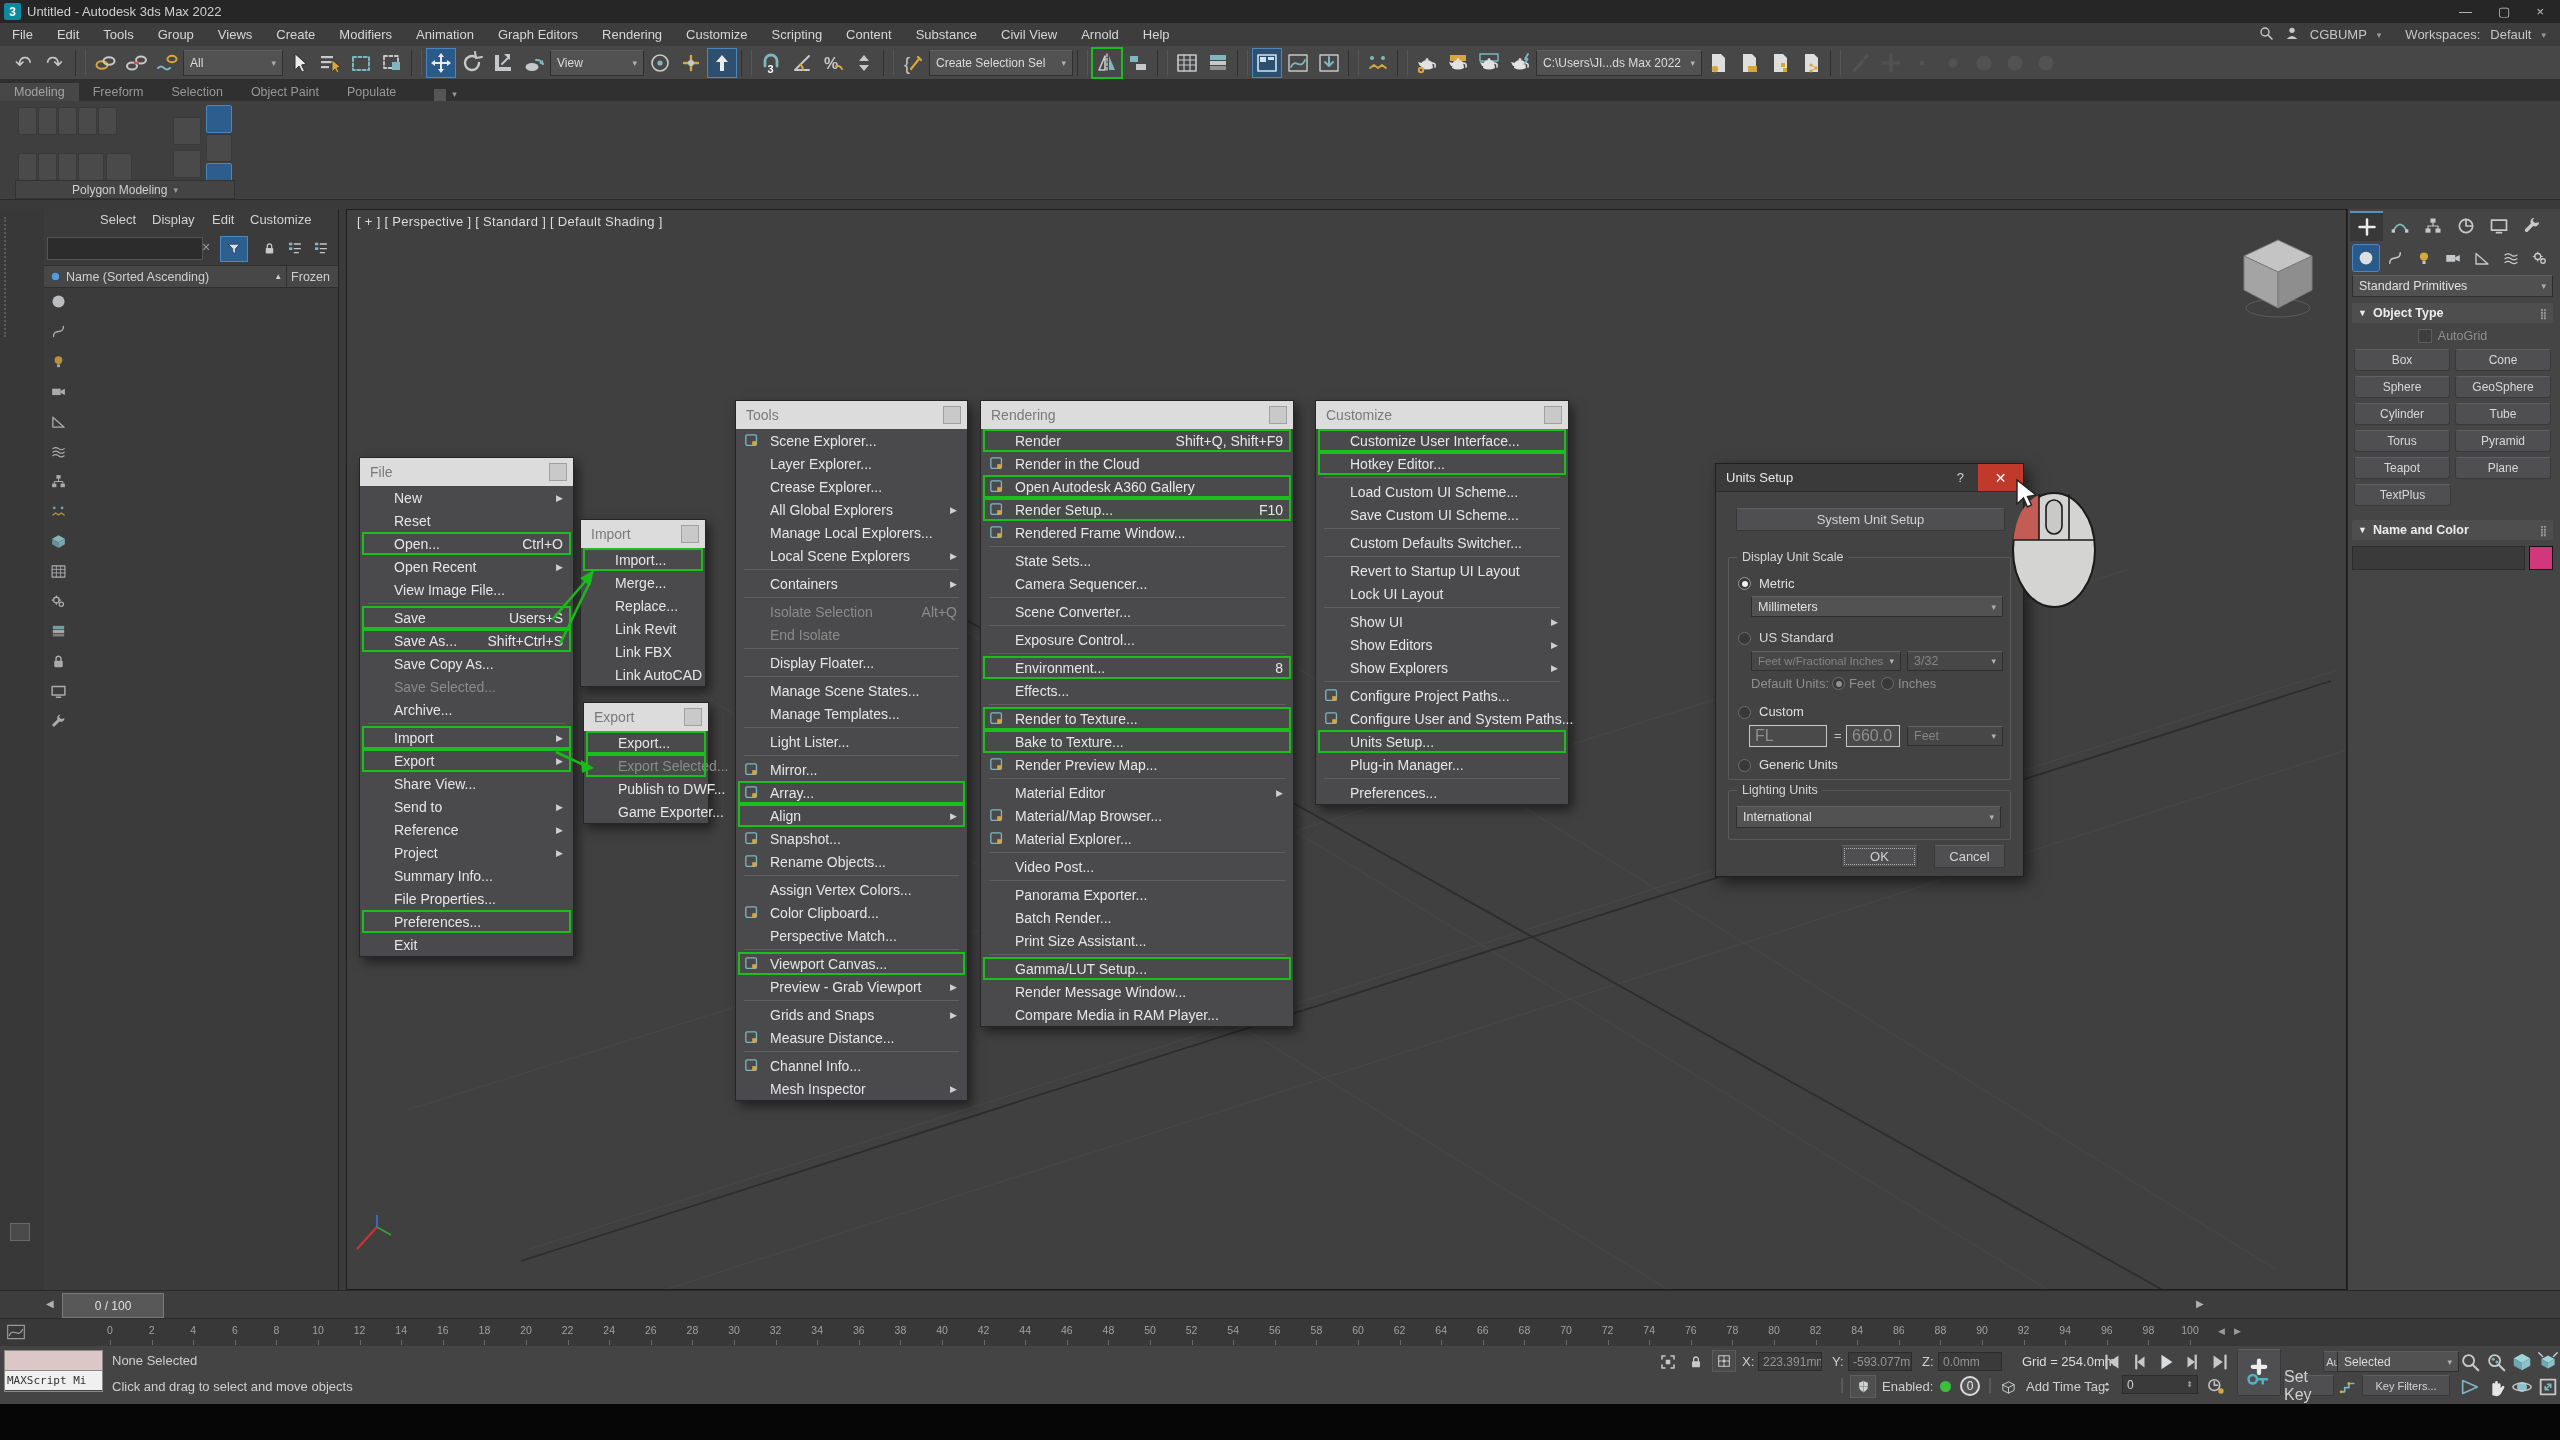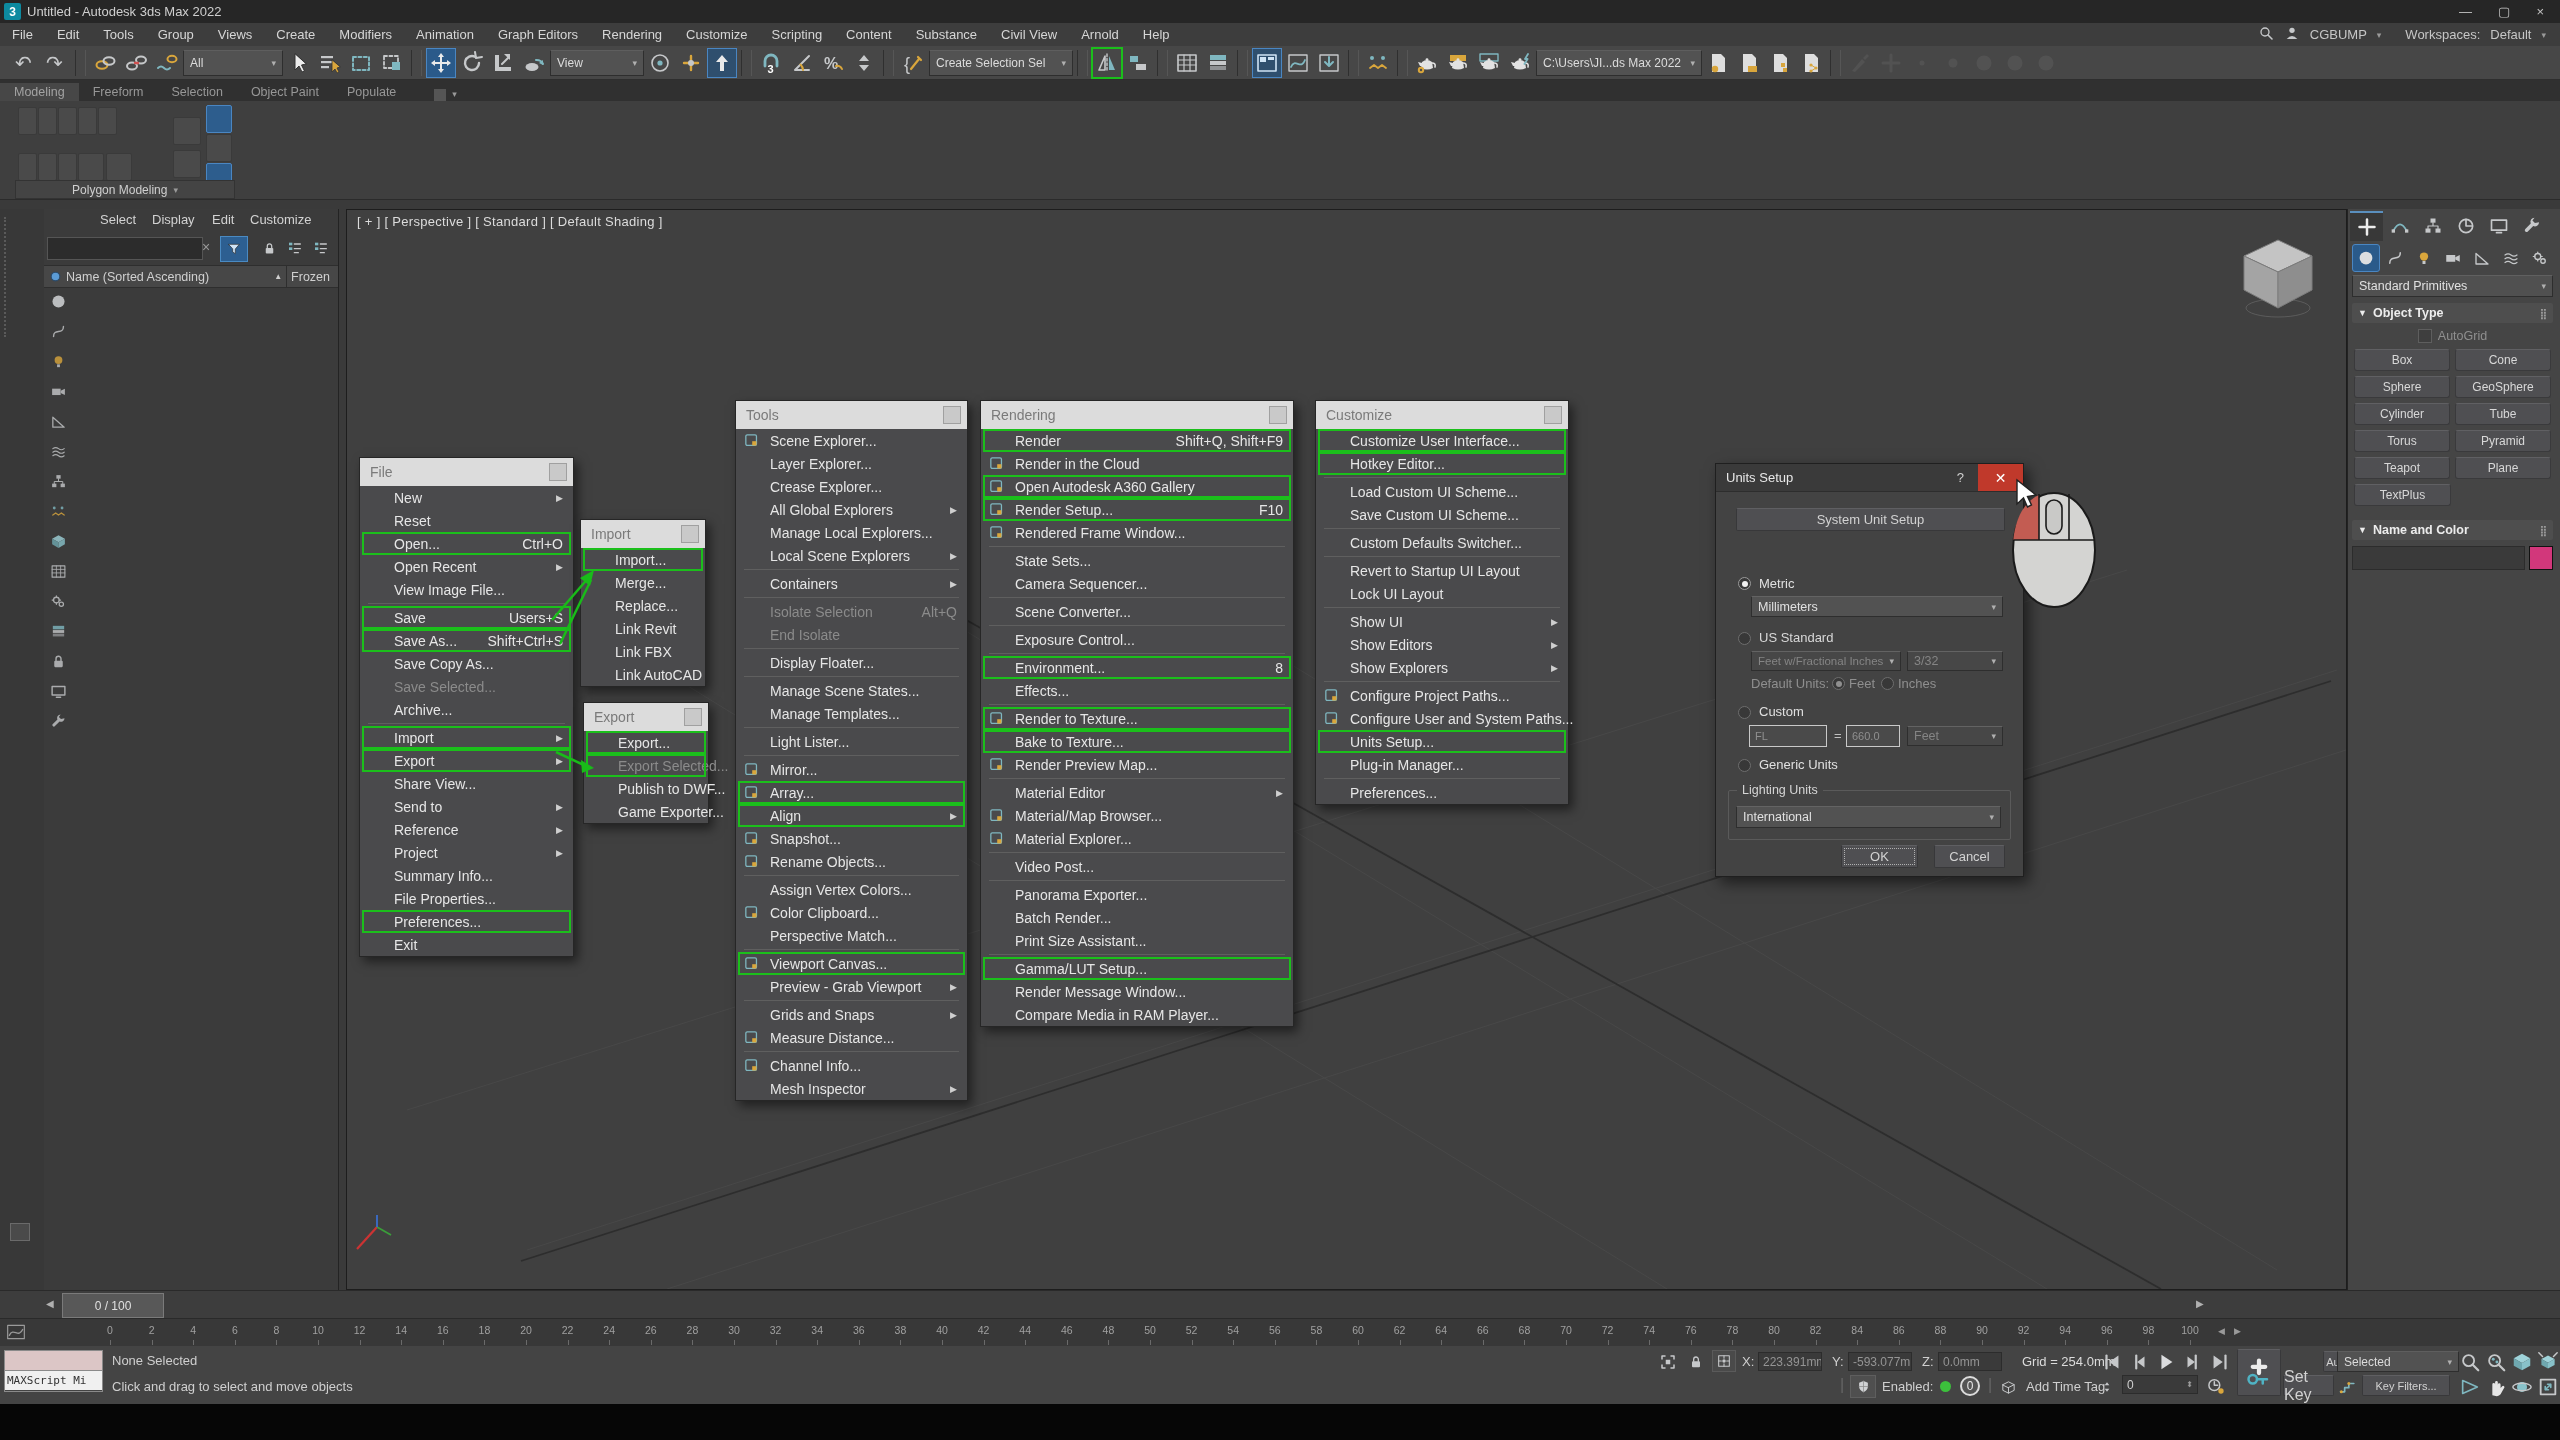--- a/index.html
+++ b/index.html
@@ -79,21 +79,21 @@
   .grp{position:absolute;border:1px solid #5a5a5a;border-radius:2px;}
   .grp .glabel{position:absolute;top:-8px;left:8px;background:#434343;padding:0 5px;color:#d6d6d6;font-size:12.5px;}
   .radio{position:absolute;width:13px;height:13px;border-radius:50%;border:1.5px solid #9a9a9a;background:#383838;box-sizing:border-box;}
   .radio.on::after{content:"";position:absolute;left:2.5px;top:2.5px;width:6px;height:6px;border-radius:50%;background:#f0f0f0;}
   .radio.dim{border-color:#6d6d6d;}
   .radio.dimon::after{content:"";position:absolute;left:2.5px;top:2.5px;width:6px;height:6px;border-radius:50%;background:#8f8f8f;}
   .ddl{position:absolute;background:#525252;border:1px solid #2e2e2e;border-top-color:#636363;color:#e0e0e0;
        display:flex;align-items:center;padding:0 6px;font-size:12.5px;box-sizing:border-box;}
   .ddl .caret{margin-left:auto;font-size:9px;color:#b0b0b0;}
   .ddl.dim{background:#474747;color:#858585;}
-  .tin{position:absolute;background:#4a4a4a;border:1px solid #c9c9c9;color:#8f8f8f;font-size:11px;display:flex;align-items:center;padding:0 5px;box-sizing:border-box;}
+  .tin{position:absolute;background:#4a4a4a;border:1px solid #c9c9c9;color:#8f8f8f;font-size:16px;display:flex;align-items:center;padding:0 5px;box-sizing:border-box;}
   
   .sliderrow{left:0;top:1290px;width:2560px;height:28px;background:#3d3d3d;border-top:1px solid #2a2a2a;}
   .sliderbtn{position:absolute;left:62px;top:2px;width:100px;height:23px;background:#585858;border:1px solid #7a7a7a;
              display:flex;align-items:center;justify-content:center;font-size:12px;color:#e0e0e0;}
   .trackbar{left:0;top:1318px;width:2560px;height:28px;background:#383838;border-top:1px solid #2a2a2a;border-bottom:1px solid #272727;}
   .tick{position:absolute;top:5px;font-size:10.5px;color:#a0a0a0;transform:translateX(-50%);}
   .statusbar{left:0;top:1346px;width:2560px;height:58px;background:#444;}
   .stext{position:absolute;font-size:13px;color:#cfcfcf;white-space:nowrap;}
   .svalbox{position:absolute;height:19px;background:#3a3a3a;border:1px solid #2c2c2c;color:#949494;font-size:12px;
            display:flex;align-items:center;padding:0 4px;overflow:hidden;box-sizing:border-box;}
@@ -1526,20 +1526,23 @@
       </div>
     </div>
 
   <div class="dlg">
     <div class="dlg-title">
       <span>Units Setup</span>
       <span style="margin-left:auto;margin-right:14px;color:#cfcfcf;">?</span>
       <div class="dlg-close">✕</div>
     </div>
     <div class="btn" style="position:absolute;left:20px;top:44px;width:267px;height:21px;font-size:13px;">System Unit Setup</div>
+    <div class="grp" style="left:12px;top:93px;width:281px;height:221px;">
+      <span class="glabel">Display Unit Scale</span>
+    </div>
     <span class="radio on" style="left:22px;top:113px;"></span>
     <span class="abs" style="left:43px;top:112px;color:#e0e0e0;">Metric</span>
     <div class="ddl" style="left:35px;top:132px;width:252px;height:21px;">
       <span>Millimeters</span>
         <span class="caret">▾</span>
     </div>
     <span class="radio dim" style="left:22px;top:168px;"></span>
     <span class="abs" style="left:43px;top:166px;color:#d8d8d8;">US Standard</span>
     <div class="ddl dim" style="left:35px;top:187px;width:150px;height:20px;font-size:11.5px;">
       <span style="overflow:hidden;white-space:nowrap;">Feet w/Fractional Inches</span>

